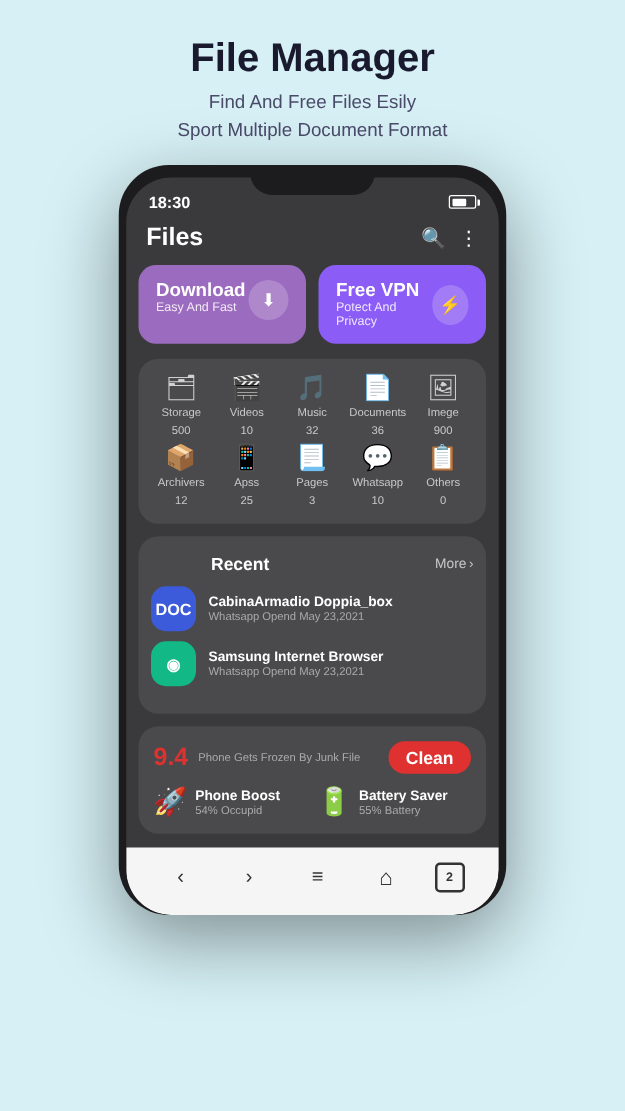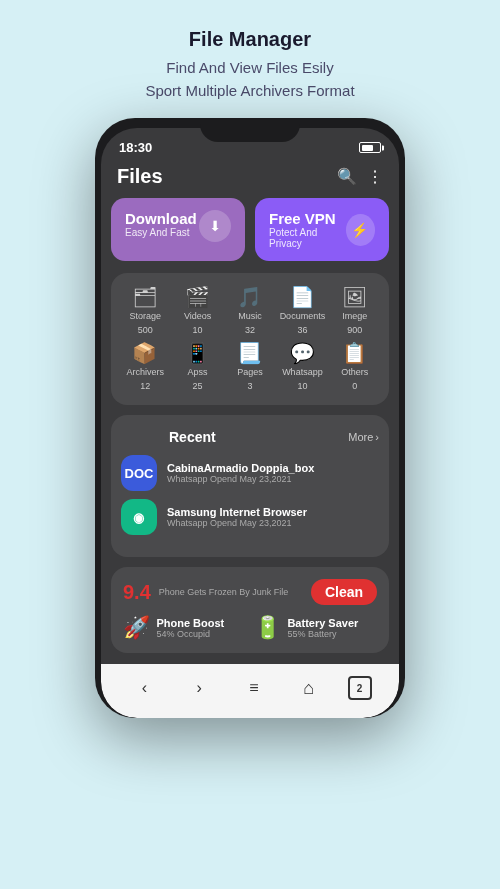--- a/index.html
+++ b/index.html
@@ -12,21 +12,21 @@
       flex-direction: column;
       align-items: center;
       overflow: hidden;
     }
 
     .page-header {
       text-align: center;
       padding: 28px 20px 16px;
     }
     .page-title {
-      font-size: 20px;
+      font-size: 32px;
       font-weight: 800;
       color: #1a1a2e;
       margin-bottom: 6px;
     }
     .page-subtitle {
       font-size: 15px;
       color: #4a4a6a;
       line-height: 1.5;
     }
 
@@ -360,22 +360,22 @@
       color: #333;
       cursor: pointer;
     }
   </style>
 </head>
 <body>
 
 <div class="page-header">
   <div class="page-title">File Manager</div>
   <div class="page-subtitle">
-    <span>Find And View Files Esily</span><br>
-    <span>Sport Multiple Archivers Format</span>
+    <span>Find And Free Files Esily</span><br>
+    <span>Sport Multiple Document Format</span>
   </div>
 </div>
 
 <div class="phone-frame">
   <div class="phone-notch"></div>
 
   <div class="phone-screen">
 
     <div class="status-bar">
       <span class="status-time">18:30</span>

